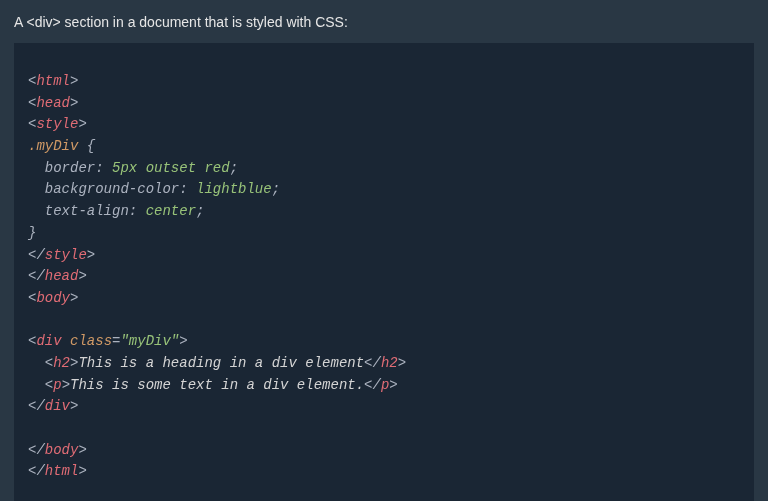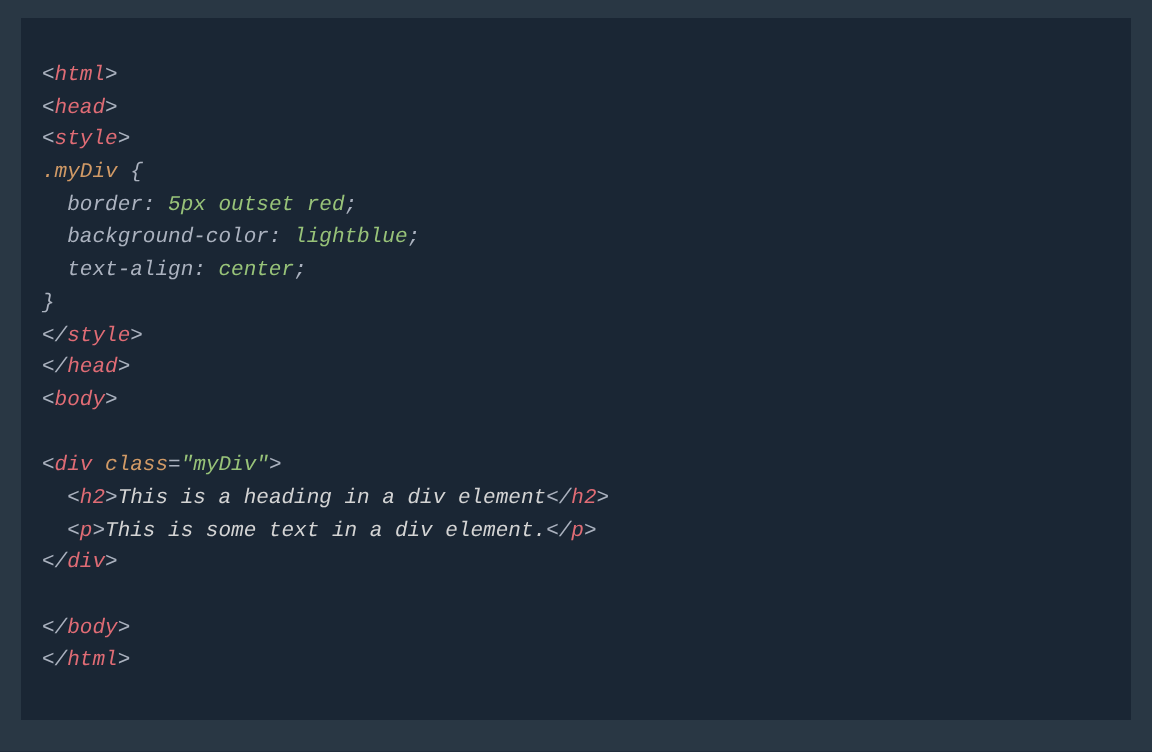--- a/index.html
+++ b/index.html
@@ -43,20 +43,21 @@
     .val { color: #98c379; }    
     .attr { color: #d19a66; }   
     .str { color: #98c379; }    
     .txt { color: #d4d4d4; }    
     .eq { color: #abb2bf; }
   </style>
 </head>
 <body>
 
 <div class="container">
+  <div class="caption">A &lt;div&gt; section in a document that is styled with CSS:</div>
 
   <div class="code-panel">
 <pre><span class="br">&lt;</span><span class="tag">html</span><span class="br">&gt;</span>
 <span class="br">&lt;</span><span class="tag">head</span><span class="br">&gt;</span>
 <span class="br">&lt;</span><span class="tag">style</span><span class="br">&gt;</span>
 <span class="sel">.myDiv</span> <span class="brace">{</span>
   <span class="prop">border</span><span class="decl">: </span><span class="val">5px outset red</span><span class="decl">;</span>
   <span class="prop">background-color</span><span class="decl">: </span><span class="val">lightblue</span><span class="decl">;</span>
   <span class="prop">text-align</span><span class="decl">: </span><span class="val">center</span><span class="decl">;</span>
 <span class="brace">}</span>

